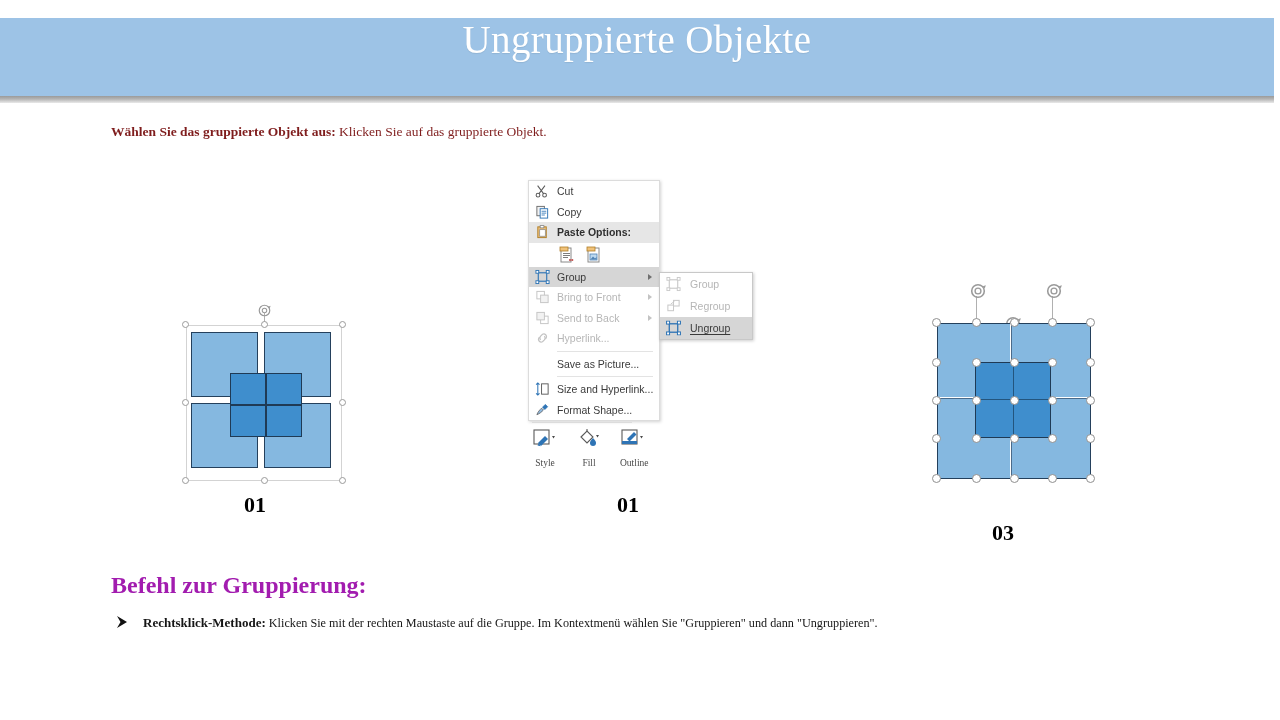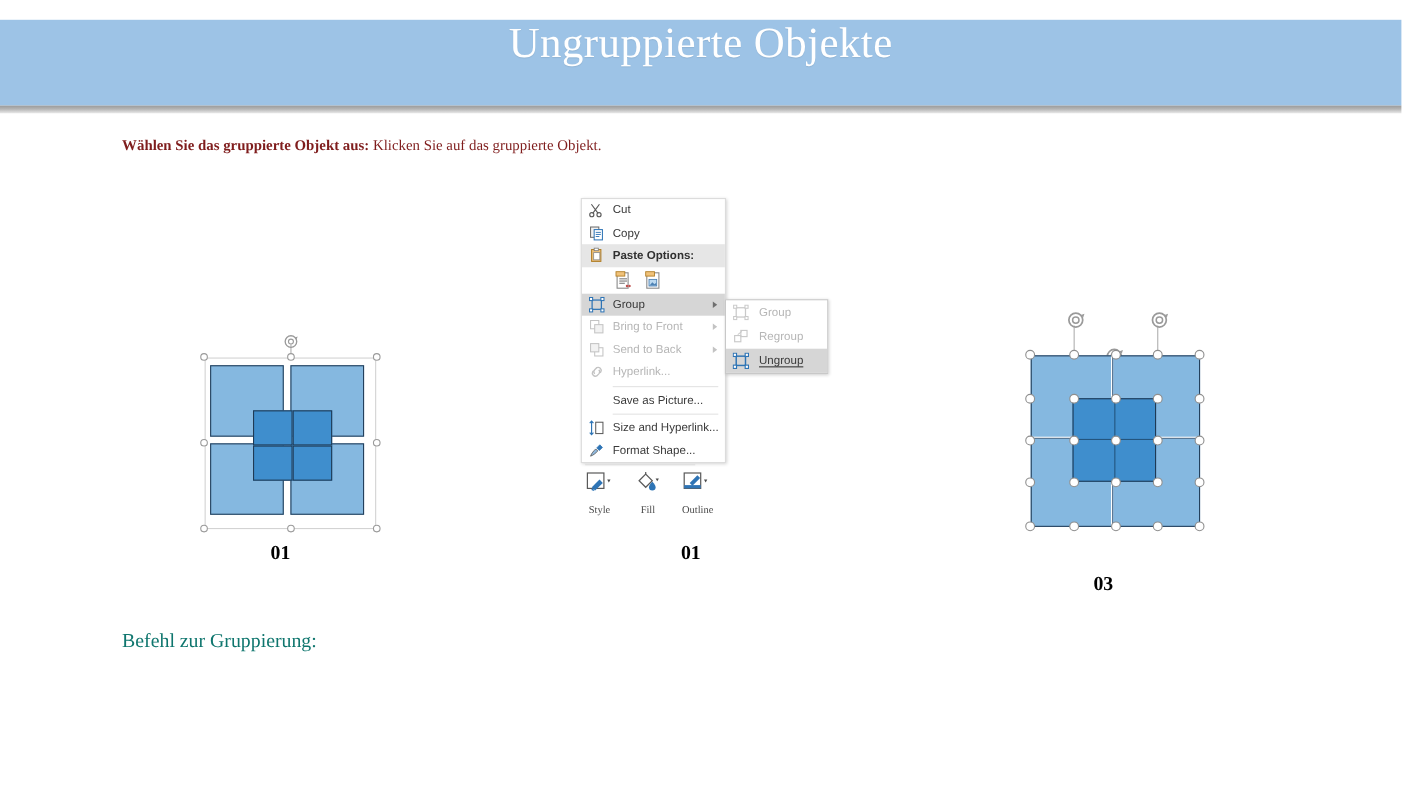--- a/index.html
+++ b/index.html
@@ -30,21 +30,21 @@
 
   
   .intro{
     position:absolute;left:111px;top:118px;width:600px;
     font-size:13.5px;color:#7f1d1d;line-height:28px;
   }
   .intro b{font-weight:700;}
 
   
   .step-label{
-    position:absolute;font-size:18px;font-weight:700;color:#000;
+    position:absolute;font-size:22px;font-weight:700;color:#000;
     font-family:"Liberation Serif", serif;text-align:center;width:80px;
   }
   #lbl01{left:215px;top:492px;}
   #lbl02{left:588px;top:492px;}
   #lbl03{left:963px;top:520px;}
 
   
   .sq-outer{background:#85b8e0;border:1.6px solid #24405c;box-sizing:border-box;}
   .sq-inner{background:#3f8ecd;border:1.6px solid #1f3a55;box-sizing:border-box;}
 
@@ -125,21 +125,21 @@
     position:absolute;left:528px;top:428px;width:110px;
     font-family:Liberation Serif, serif;
   }
   .minibar .tools{display:flex;gap:18px;padding-left:4px;}
   .mtool{width:26px;text-align:center;}
   .mtool .lbl{font-size:9.5px;color:#4a4a4a;margin-top:4px;display:block;text-align:center;}
   .minibar-sep{position:absolute;left:4px;top:-6px;width:100px;height:1px;background:#dcdcdc;}
 
   
   .sec-title{
-    position:absolute;left:111px;top:572px;font-size:18px;font-weight:400;color:#0f766e;
+    position:absolute;left:111px;top:572px;font-size:24px;font-weight:700;color:#a21caf;
   }
   .bullets{position:absolute;left:111px;top:614px;width:900px;font-size:12.2px;color:#161616;}
   .bullet{position:relative;padding-left:32px;margin-bottom:7px;line-height:18px;}
   .bullet .ar{position:absolute;left:4px;top:1px;width:16px;height:14px;}
   .bullet b{font-weight:700;font-size:13px;}
   .bullet .cont{display:block;padding-left:28px;line-height:26px;}
 </style>
 </head>
 <body>
 
@@ -438,16 +438,22 @@
   </div>
 
   <div class="step-label" id="lbl01">01</div>
   <div class="step-label" id="lbl02">01</div>
   <div class="step-label" id="lbl03">03</div>
 
   <div class="sec-title">Befehl zur Gruppierung:</div>
 
   <div class="bullets">
 
+    <div class="bullet">
+      <svg class="ar" viewBox="0 0 16 14">
+        <path d="M2 1 L12 7 L2 13 L5.5 7 Z" fill="#111111"></path>
+      </svg>
+      <b>Rechtsklick-Methode:</b><span> Klicken Sie mit der rechten Maustaste auf die Gruppe. Im Kontextmenü wählen Sie "Gruppieren" und dann "Ungruppieren".</span>
+    </div>
 
   </div>
 
 </div>
 
 </body></html>

